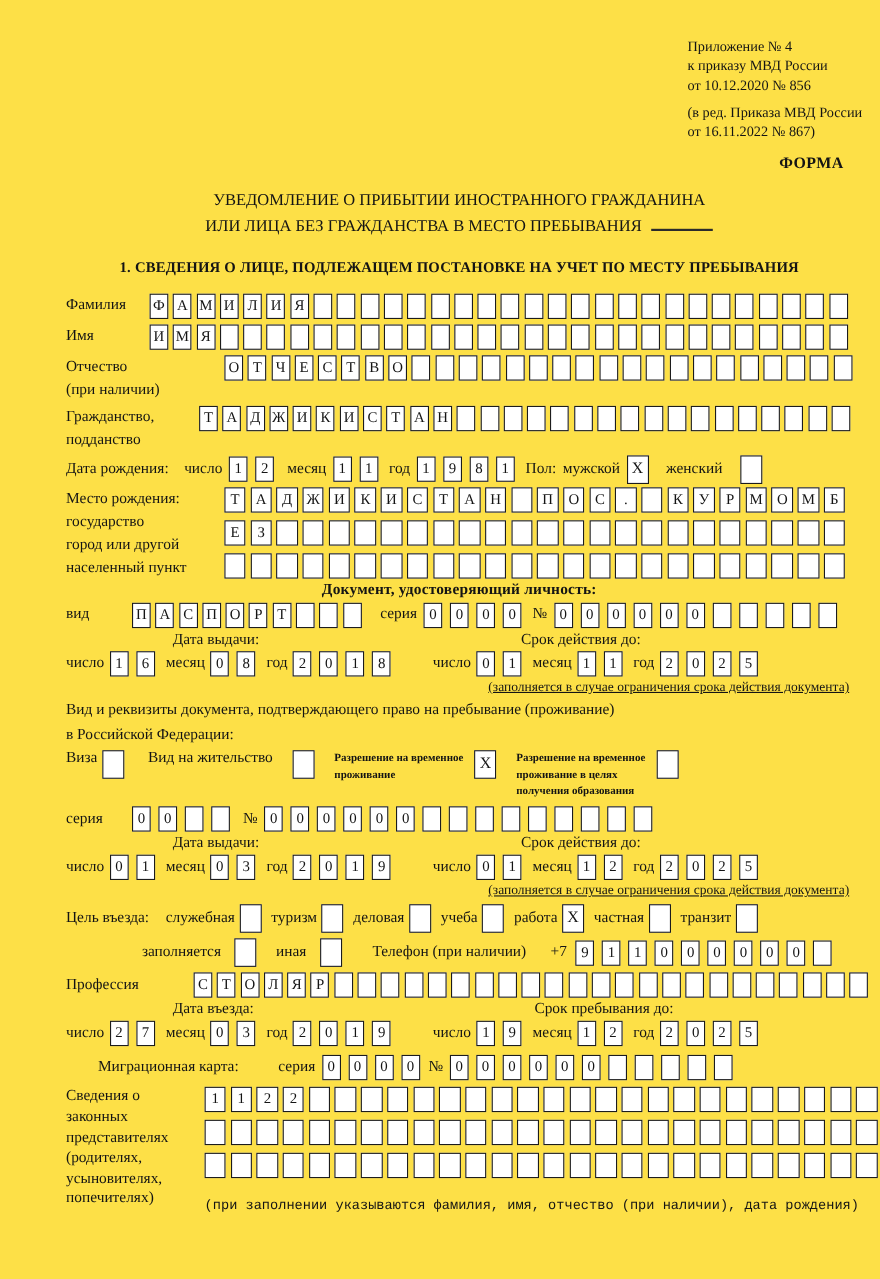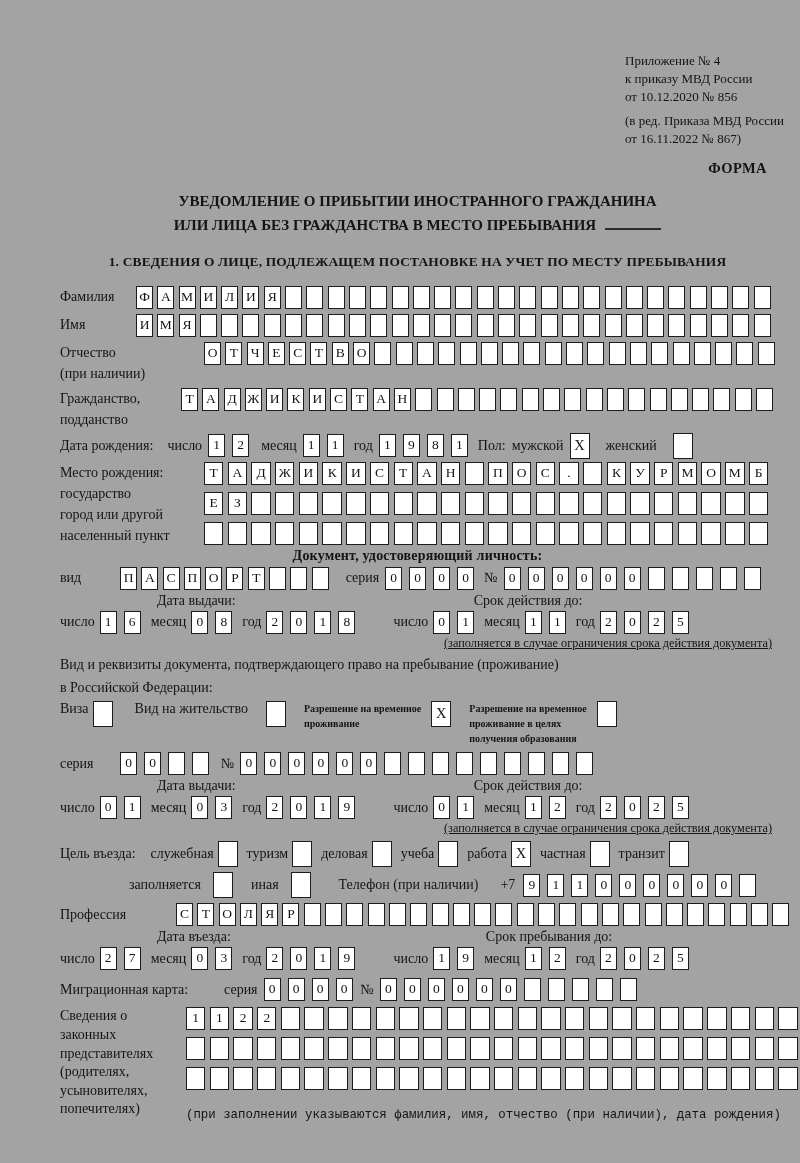--- a/index.html
+++ b/index.html
@@ -1,27 +1,27 @@
 <!DOCTYPE html>
 <html><head>
 <meta charset="utf-8">
 <style>
   * { box-sizing: border-box; margin: 0; padding: 0; }
   html, body { background: #ffffff; }
   body { font-family: "Liberation Serif", serif; color: #141414; }
   .page {
-    width: 800px; height: 1163px; background: #a3a3a3; position: relative;
-    padding: 52px 25px 10px 60px; overflow: hidden;
+    width: 800px; height: 1163px; background: #fde047; position: relative;
+    padding: 33px 25px 10px 60px; overflow: hidden;
   }
   
   .annex { margin-left: 565px; font-size: 13px; line-height: 1.4; white-space: nowrap; }
   .annex .ed { margin-top: 5px; }
   .forma { text-align: right; padding-right: 8px; font-weight: bold; font-size: 14.5px; margin-top: 12px; letter-spacing: .4px; }
   
-  .title { text-align: center; font-weight: bold; font-size: 15px; line-height: 1.6; margin-top: 12px; }
+  .title { text-align: center; font-weight: normal; font-size: 15px; line-height: 1.6; margin-top: 12px; }
   .title-underline { display: inline-block; width: 56px; height: 13px; border-bottom: 2px solid #2b2b2b; margin-left: 9px; }
   .section-heading { text-align: center; font-weight: bold; font-size: 13.4px; margin-top: 17px; letter-spacing: .2px; }
   
   .row { display: flex; align-items: center; margin-top: 4px; }
   .row.top { align-items: flex-start; }
   .lbl { font-size: 14px; white-space: nowrap; margin-right: 6px; }
   .lblcol { font-size: 14px; line-height: 1.5; flex: 0 0 auto; }
   .w70  { width: 70px;  flex: 0 0 70px; }
   .w110 { width: 110px; flex: 0 0 110px; }
   .w121 { width: 121px; flex: 0 0 121px; }
@@ -55,21 +55,21 @@
   .permit-text { text-align: left; font-size: 10px; line-height: 1.5; margin: 0 10px 0 18px; font-weight: bold; }
   .mlA { margin-left: 22px; }
   
   .opt { margin-left: 9px; margin-right: 4px; }
   .purpose2 { margin-top: 5px; }
   .purpose2 .indent { width: 69px; flex: 0 0 69px; }
   .phone-lbl { margin-left: 28px; margin-right: 22px; }
   .prefix { margin-right: 8px; }
   
   .rep-note { font-size: 12.4px; margin-top: 11px; font-family: Liberation Mono, monospace; } .mt3 { margin-top: 3px; } .mt5 { margin-top: 5px; }
-  .mt6 { margin-top: 6px; } .mt8 { margin-top: 8px; } .mt16 { margin-top: 16px; }
+  .mt6 { margin-top: 6px; } .mt8 { margin-top: 8px; margin-left: 29px; } .mt16 { margin-top: 16px; }
 </style>
 </head>
 <body>
 
 <div class="page">
 
   <div class="annex">
     <div>Приложение № 4</div>
     <div>к приказу МВД России</div>
     <div>от 10.12.2020 № 856</div>

